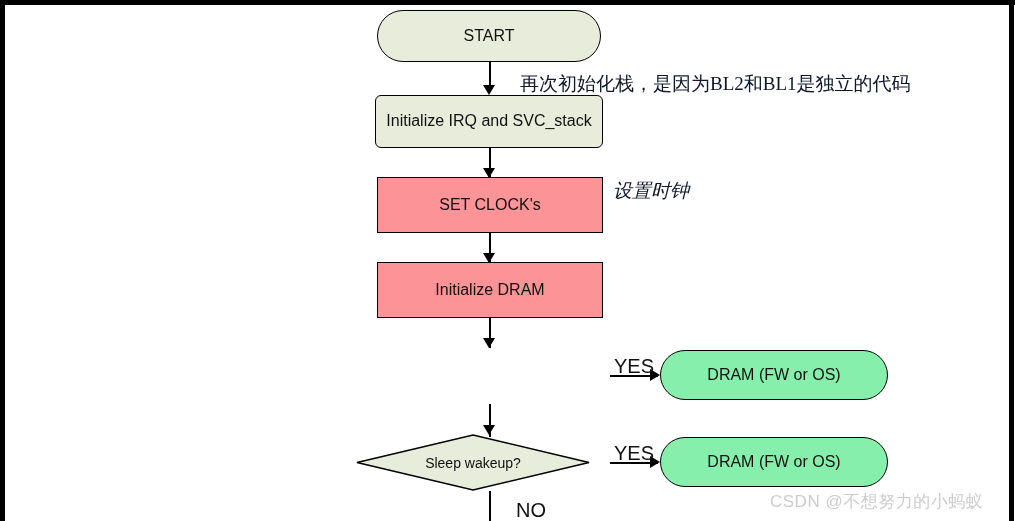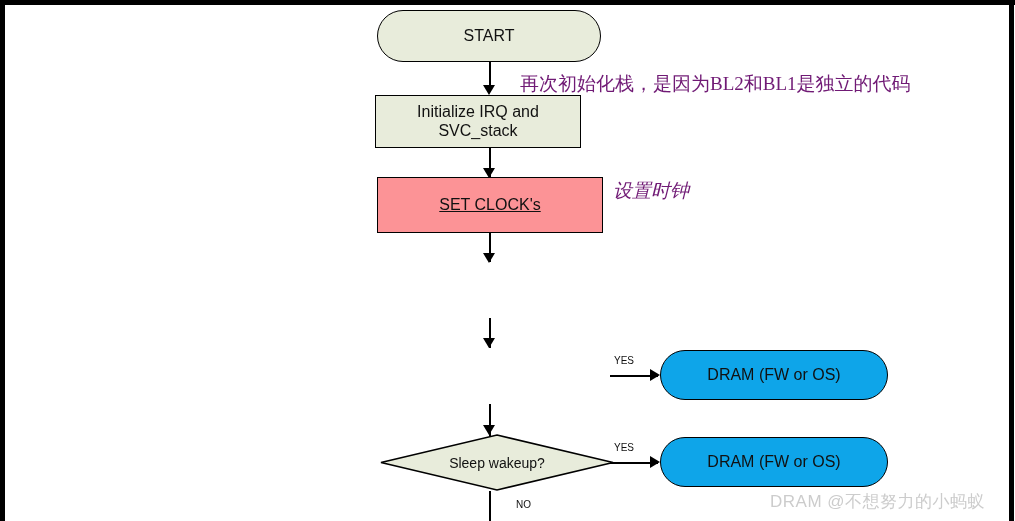--- a/index.html
+++ b/index.html
@@ -34,21 +34,21 @@
     align-items: center;
     justify-content: center;
     text-align: center;
     color: #111111;
     font-size: 16px;
     line-height: 1.15;
   }
   .node.terminator { border-radius: 26px; }
   .fill-green  { background: #e8ecdb; }
   .fill-pink   { background: #fc9396; }
-  .fill-purple { background: #0ea5e9; }
+  .fill-purple { background: #86efac; }
 
   
   .diamond {
     position: absolute;
   }
   .diamond svg { display: block; }
   .diamond .dlabel {
     position: absolute;
     left: 0; top: 0;
     width: 100%; height: 100%;
@@ -77,30 +77,30 @@
   .arrow-right {
     position: absolute;
     width: 0; height: 0;
     border-top: 6px solid transparent;
     border-bottom: 6px solid transparent;
     border-left: 10px solid #000000;
   }
 
   .edge-label {
     position: absolute;
-    font-size: 10px;
+    font-size: 20px;
     color: #111111;
     white-space: nowrap;
   }
 
   .annotation {
     position: absolute;
     font-family: "Liberation Serif", serif;
     font-size: 19px;
-    color: #701a75;
+    color: #0f172a;
     white-space: nowrap;
   }
 
   .watermark {
     position: absolute;
     font-size: 17px;
     color: #cccccc;
     white-space: nowrap;
     letter-spacing: 0.5px;
   }
@@ -114,66 +114,69 @@
   <div id="frame-left"></div>
   <div id="frame-right"></div>
 
   <div class="node terminator fill-green" style="left:377px; top:10px; width:224px; height:52px;">
     <span>START</span>
   </div>
 
   <div class="vline" style="left:489px; top:62px; height:26px;"></div>
   <div class="arrow-down" style="left:483px; top:85px;"></div>
 
-  <div class="node fill-green" style="left:375px; top:95px; width:206px; height:53px;">
+  <div class="node fill-green" style="left:375px; top:95px; width:228px; height:53px;border-radius:6px;">
     <span>Initialize IRQ and SVC_stack</span>
   </div>
 
   <div class="vline" style="left:489px; top:148px; height:29px;"></div>
   <div class="arrow-down" style="left:483px; top:168px;"></div>
 
-  <div class="node fill-pink" style="left:377px; top:177px; width:226px; height:56px;text-decoration:underline;">
+  <div class="node fill-pink" style="left:377px; top:177px; width:226px; height:56px;">
     <span>SET CLOCK's</span>
   </div>
 
   <div class="vline" style="left:489px; top:233px; height:29px;"></div>
   <div class="arrow-down" style="left:483px; top:253px;"></div>
 
+  <div class="node fill-pink" style="left:377px; top:262px; width:226px; height:56px;">
+    <span>Initialize DRAM</span>
+  </div>
 
   <div class="vline" style="left:489px; top:318px; height:30px;"></div>
   <div class="arrow-down" style="left:483px; top:338px;"></div>
 
 
   <div class="hline" style="left:610px; top:375px; width:48px;"></div>
   <div class="arrow-right" style="left:650px; top:369px;"></div>
   <div class="edge-label" style="left:614px; top:355px;">YES</div>
 
   <div class="node terminator fill-purple" style="left:660px; top:350px; width:228px; height:50px;">
     <span>DRAM (FW or OS)</span>
   </div>
 
   <div class="vline" style="left:489px; top:404px; height:33px;"></div>
   <div class="arrow-down" style="left:483px; top:425px;"></div>
 
-  <div class="diamond" style="left:380px; top:434px; width:234px; height:57px;">
+  <div class="diamond" style="left:356px; top:434px; width:234px; height:57px;">
     <svg width="234" height="57" viewBox="0 0 234 57">
       <polygon points="117,1 233,28.5 117,56 1,28.5" fill="#e8ecdb" stroke="#000000" stroke-width="1.6"></polygon>
     </svg>
     <span class="dlabel">Sleep wakeup?</span>
   </div>
 
   <div class="hline" style="left:610px; top:462px; width:48px;"></div>
   <div class="arrow-right" style="left:650px; top:456px;"></div>
   <div class="edge-label" style="left:614px; top:442px;">YES</div>
 
   <div class="node terminator fill-purple" style="left:660px; top:437px; width:228px; height:50px;">
     <span>DRAM (FW or OS)</span>
   </div>
 
   <div class="vline" style="left:489px; top:491px; height:30px;"></div>
   <div class="edge-label" style="left:498px; top:499px;margin-left:18px;">NO</div>
 
   <div class="annotation" style="left:520px; top:71px;">再次初始化栈，是因为BL2和BL1是独立的代码</div>
   <div class="annotation" style="left:613px; top:178px;font-style:italic;">设置时钟</div>
 
-  <div class="watermark" style="left:770px; top:490px;">DRAM @不想努力的小蚂蚁</div>
+  <div class="watermark" style="left:770px; top:490px;">CSDN @不想努力的小蚂蚁</div>
 
 </div>
 
 </body></html>

